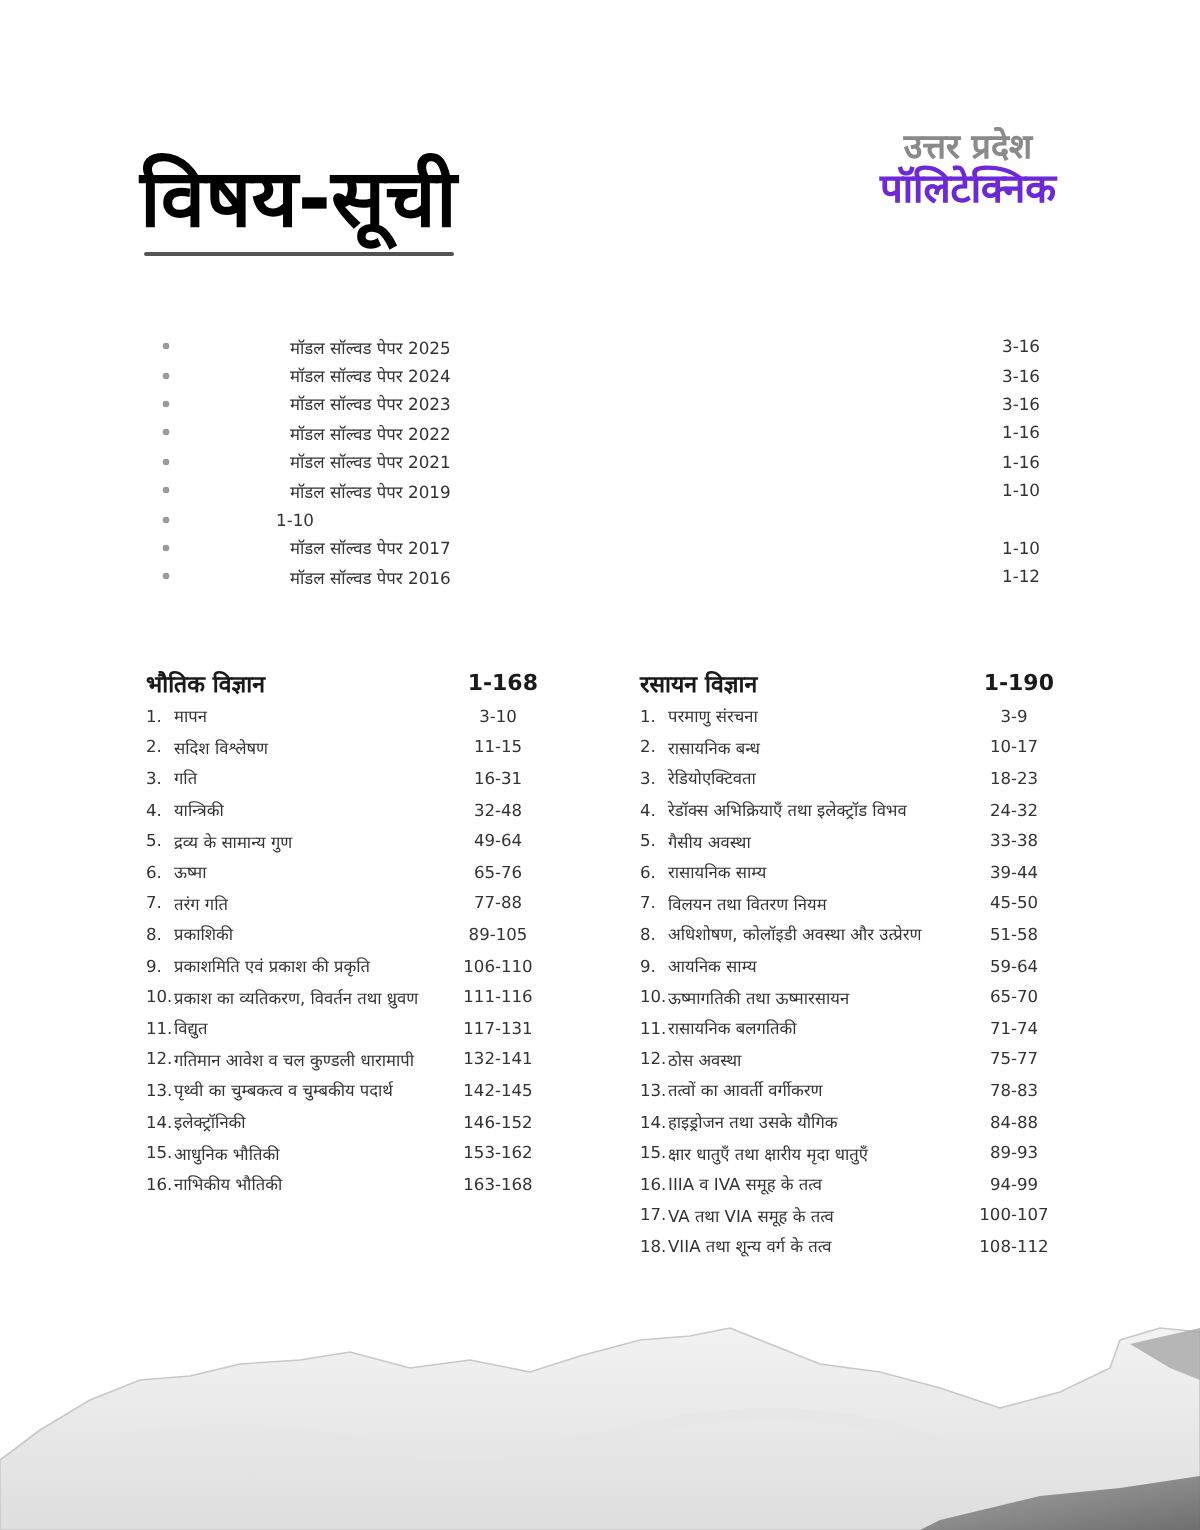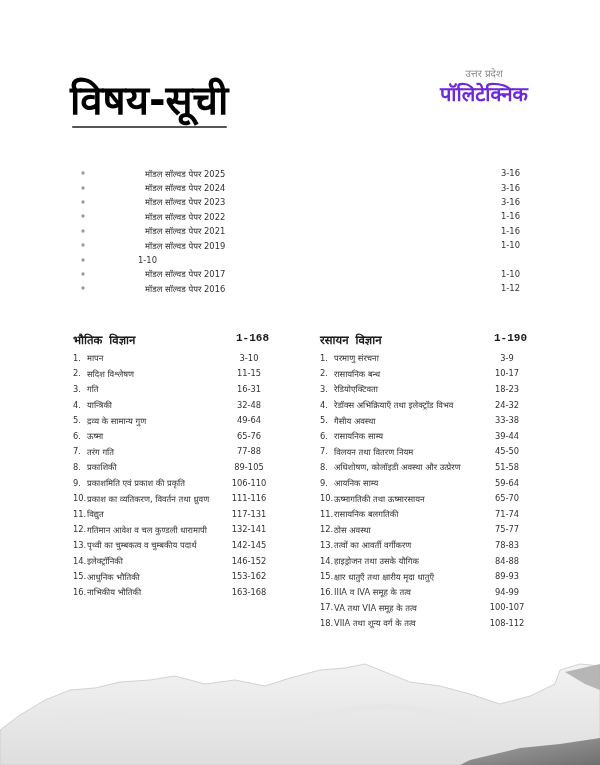--- a/index.html
+++ b/index.html
@@ -10,33 +10,33 @@
   .title {
     position:absolute; left:70px; top:78px;
     font-size:40px; font-weight:bold; color:#000000; letter-spacing:0px;
     line-height:44px;
   }
   .title-rule {
     position:absolute; left:72px; top:126px; width:155px; height:2px;
     background:#555; border-radius:1px;
   }
   .brand { position:absolute; left:440px; top:66px; text-align:center; color:#8a8a8a; }
-  .brand .top { font-size:10px; font-weight:normal; line-height:16px; }
+  .brand .top { font-size:17px; font-weight:bold; line-height:16px; }
   .brand .bottom { font-size:20px; font-weight:bold; line-height:24px; color:#6d28d9; }
 
   .papers { position:absolute; left:80px; top:166px; width:440px; }
   .paper-row { display:flex; align-items:center; height:14.4px; font-size:8.4px; color:#333; }
   .paper-row .bullet { width:6px; height:6px; border-radius:50%; background:#9a9a9a; margin-right:11px; transform:scale(0.55); }
   .paper-row .label { flex:1;margin-left:48px; }
   .paper-row .pages { width:60px; text-align:right; }
 
   .col { position:absolute; top:332px; }
   .col.left { left:73px; width:196px; }
   .col.right { left:320px; width:207px; }
-  .col-head { display:flex; justify-content:space-between; align-items:flex-start; font-weight:bold; font-size:11.5px; color:#1a1a1a; height:18px;font-family:Liberation Mono, monospace; }
+  .col-head { display:flex; justify-content:space-between; align-items:center; font-weight:bold; font-size:11.5px; color:#1a1a1a; height:18px; }
   .col-head .range { font-size:11px; }
   .row { display:flex; align-items:center; height:15.6px; font-size:8.3px; color:#333; }
   .row .num { width:14px; }
   .row .label { flex:1; white-space:nowrap; }
   .row .pages { text-align:center; min-width:40px; }
   .col.right .row { height:15.6px; }
 
   .paper-scene {
     position:absolute; left:0; top:660px; width:600px; height:105px;
   }

